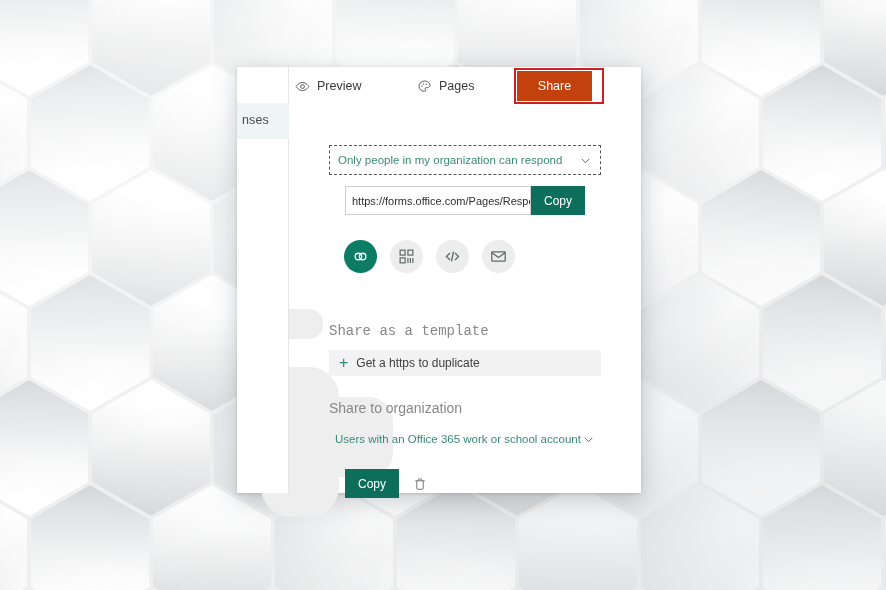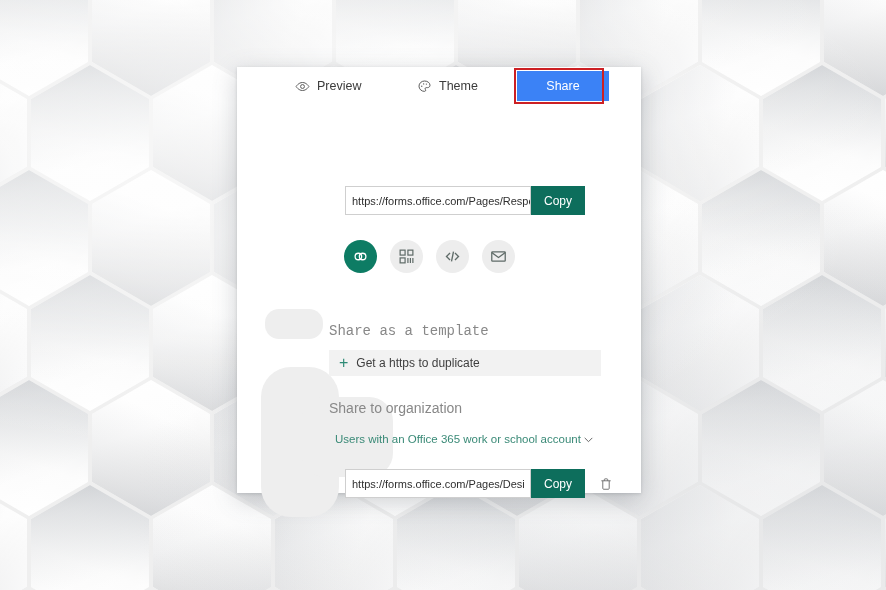--- a/index.html
+++ b/index.html
@@ -124,23 +124,23 @@
     gap: 7px;
     font-size: 12.5px;
     color: #3b3b3b;
     cursor: pointer;
   }
   #tab-preview { left: 6px; }
   #tab-theme   { left: 128px; }
   #tab-share {
     left: 228px;
     top: 4px;
-    width: 92px;
+    width: 75px;
     height: 30px;
-    background: #3b82f6;
+    background: #c2410c;
     color: #ffffff;
     justify-content: center;
     gap: 0;
   }
   #tab-share-hl {
     position: absolute;
     left: 225px; top: 1px;
     width: 90px; height: 36px;
     border: 2px solid #cc2024;
     z-index: 4;
@@ -358,20 +358,24 @@
       <div class="hex " style="left: 885px; top: 485px;"></div>
     </div>
   <div id="vignette"></div>
 
   <div id="panel">
 
     <div class="blob" style="left:28px; top:242px; width:58px; height:30px;"></div>
     <div class="blob" style="left:24px; top:300px; width:78px; height:150px; border-radius:30px;"></div>
     <div class="blob" style="left:64px; top:330px; width:92px; height:80px; border-radius:24px;"></div>
 
+    <div id="left-rail">
+      <div id="rail-tab-hl"></div>
+      <div id="rail-label">nses</div>
+    </div>
 
     <div id="tabbar">
 
       <div class="tab" id="tab-preview">
         <span class="tab-ico">
           <svg viewBox="0 0 24 24" fill="none" stroke="#5b5b5b" stroke-width="1.6">
             <path d="M1.8 12s3.8-6.4 10.2-6.4S22.2 12 22.2 12 18.4 18.4 12 18.4 1.8 12 1.8 12z"></path>
             <circle cx="12" cy="12" r="3.1"></circle>
           </svg>
         </span>
@@ -380,31 +384,39 @@
 
       <div class="tab" id="tab-theme">
         <span class="tab-ico">
           <svg viewBox="0 0 24 24" fill="none" stroke="#5b5b5b" stroke-width="1.6">
             <path d="M12 3.2c-4.9 0-8.8 3.7-8.8 8.3 0 4.6 3.9 8.3 8.8 8.3 1.1 0 1.9-.8 1.9-1.8 0-.5-.2-.9-.5-1.2-.3-.3-.5-.7-.5-1.2 0-1 .8-1.8 1.9-1.8h2c2.3 0 4-1.6 4-3.8 0-3.8-3.9-6.8-8.8-6.8z"></path>
             <circle cx="7.6" cy="11.6" r="1.05" fill="#5b5b5b" stroke="none"></circle>
             <circle cx="10.6" cy="7.8" r="1.05" fill="#5b5b5b" stroke="none"></circle>
             <circle cx="15.0" cy="8.1" r="1.05" fill="#5b5b5b" stroke="none"></circle>
           </svg>
         </span>
-        <span>Theme</span>
+        <span>Pages</span>
       </div>
 
       <div class="tab" id="tab-share">
         <span>Share</span>
       </div>
       <div id="tab-share-hl"></div>
     </div>
 
     <div id="content">
 
+      <div id="audience">
+        <span id="audience-label">Only people in my organization can respond</span>
+        <span class="chev">
+          <svg viewBox="0 0 24 24" fill="none" stroke="currentColor" stroke-width="1.7">
+            <polyline points="5,9 12,16 19,9"></polyline>
+          </svg>
+        </span>
+      </div>
 
       <div id="linkrow1">
         <div class="urlbox">https://forms.office.com/Pages/Respon</div>
         <button class="copybtn">Copy</button>
       </div>
 
       <div id="modes">
 
         <div class="mode active">
           <span>
@@ -460,21 +472,20 @@
       <div id="collab-select">
         <span id="collab-label">Users with an Office 365 work or school account c...</span>
         <span class="chev">
           <svg viewBox="0 0 24 24" fill="none" stroke="currentColor" stroke-width="1.7">
             <polyline points="5,9 12,16 19,9"></polyline>
           </svg>
         </span>
       </div>
 
       <div id="linkrow2">
-        <div class="urlbox">https://forms.office.com/Pages/Desi</div>
         <button class="copybtn">Copy</button>
         <div id="trash">
           <span>
             <svg viewBox="0 0 24 24" fill="none" stroke="currentColor" stroke-width="1.6">
               <polyline points="4,6.5 20,6.5"></polyline>
               <path d="M6.5 6.5v13a1.5 1.5 0 0 0 1.5 1.5h8a1.5 1.5 0 0 0 1.5-1.5v-13"></path>
               <path d="M9.2 6.5V4.2a1 1 0 0 1 1-1h3.6a1 1 0 0 1 1 1v2.3"></path>
             </svg>
           </span>
         </div>

